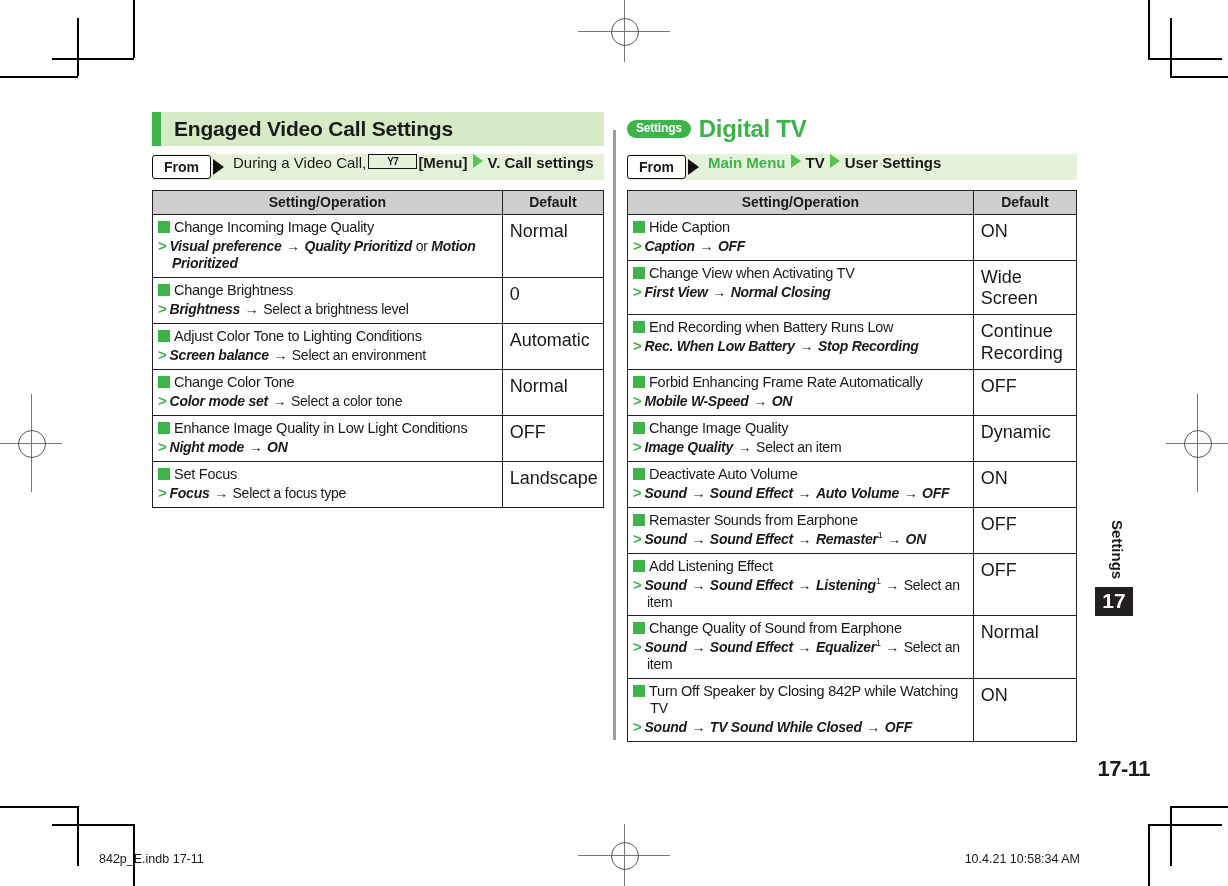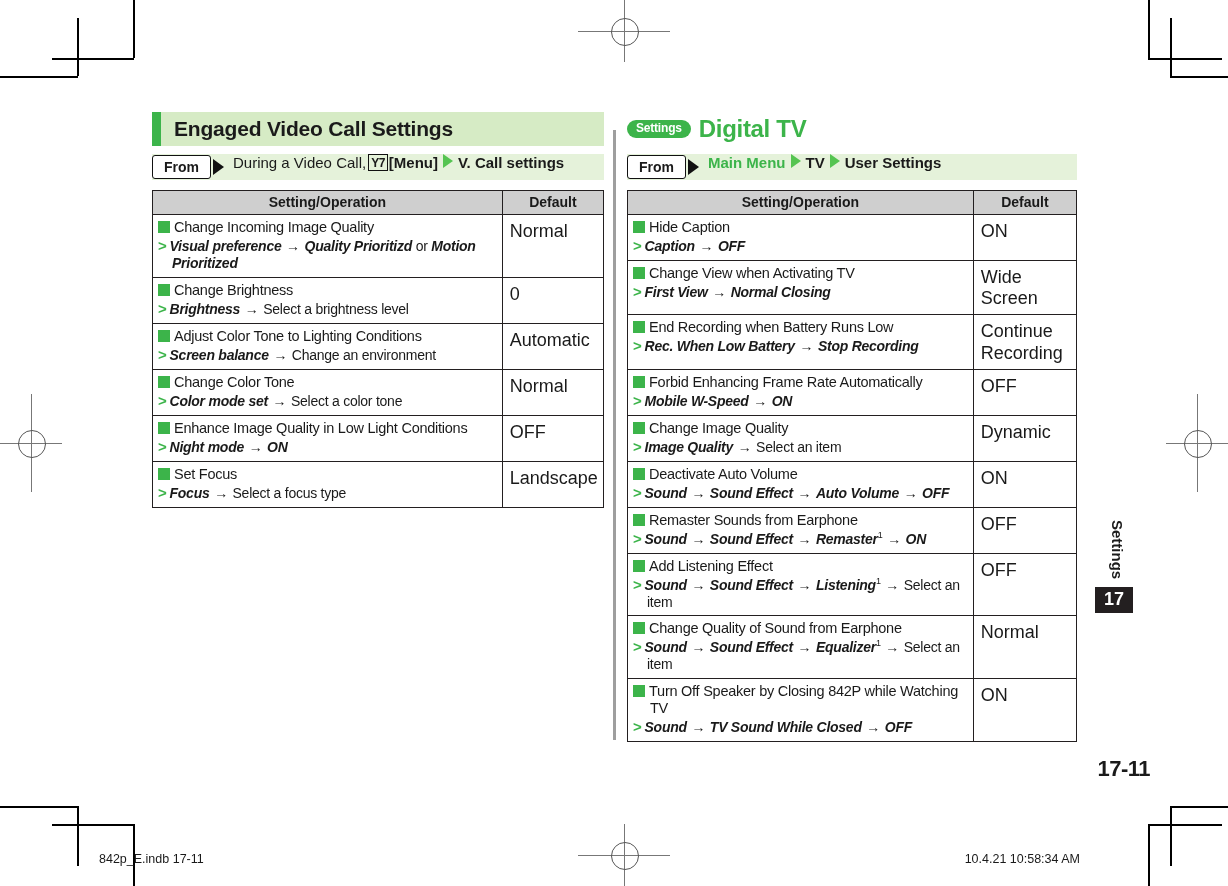--- a/index.html
+++ b/index.html
@@ -111,24 +111,24 @@
     display: flex; align-items: flex-start;
     flex: 1;
     white-space: nowrap;
   }
   .from-text b { font-weight: bold; }
   .from-green { color: #3cb44a; font-weight: bold; }
   .menu-key {
     display: inline-block;
     border: 1.3px solid #111;
     border-radius: 0;
-    font-size: 12px;
+    font-size: 10px;
     font-weight: bold;
     line-height: 1;
-    padding: 2px 2px 1px;
+    padding: 2px 18px 1px;
     margin: 0 1px 0 2px;
     vertical-align: 1px;
     letter-spacing: -0.5px;
   }
 
   
   table.spec {
     margin-top: 10px;
     border-collapse: collapse;
     width: 100%;
@@ -205,21 +205,21 @@
     font-size: 15px;
     font-weight: bold;
     writing-mode: vertical-rl;
     display: inline-block;
     letter-spacing: 0px;
   }
   .side-tab-num {
     margin-top: 4px;
     background: #231f20;
     color: #fff;
-    font-size: 18px;
+    font-size: 21px;
     font-weight: bold;
     width: 38px;
     padding: 2px 0 3px;
     text-align: center;
   }
 
   .page-num {
     position: absolute;
     right: 78px; bottom: 104px;
     font-size: 22px;
@@ -330,21 +330,21 @@
           <tr>
             <td class="op">
               <div class="op-title"><span class="sq"></span>Change Brightness</div>
               <div class="op-sub"><span class="gt">&gt;</span><span class="bi">Brightness</span><span class="arr"> → </span><span>Select a brightness level</span></div>
             </td>
             <td class="def">0</td>
           </tr>
           <tr>
             <td class="op">
               <div class="op-title"><span class="sq"></span>Adjust Color Tone to Lighting Conditions</div>
-              <div class="op-sub"><span class="gt">&gt;</span><span class="bi">Screen balance</span><span class="arr"> → </span><span>Change an environment</span></div>
+              <div class="op-sub"><span class="gt">&gt;</span><span class="bi">Screen balance</span><span class="arr"> → </span><span>Select an environment</span></div>
             </td>
             <td class="def">Automatic</td>
           </tr>
           <tr>
             <td class="op">
               <div class="op-title"><span class="sq"></span>Change Color Tone</div>
               <div class="op-sub"><span class="gt">&gt;</span><span class="bi">Color mode set</span><span class="arr"> → </span><span>Select a color tone</span></div>
             </td>
             <td class="def">Normal</td>
           </tr>

